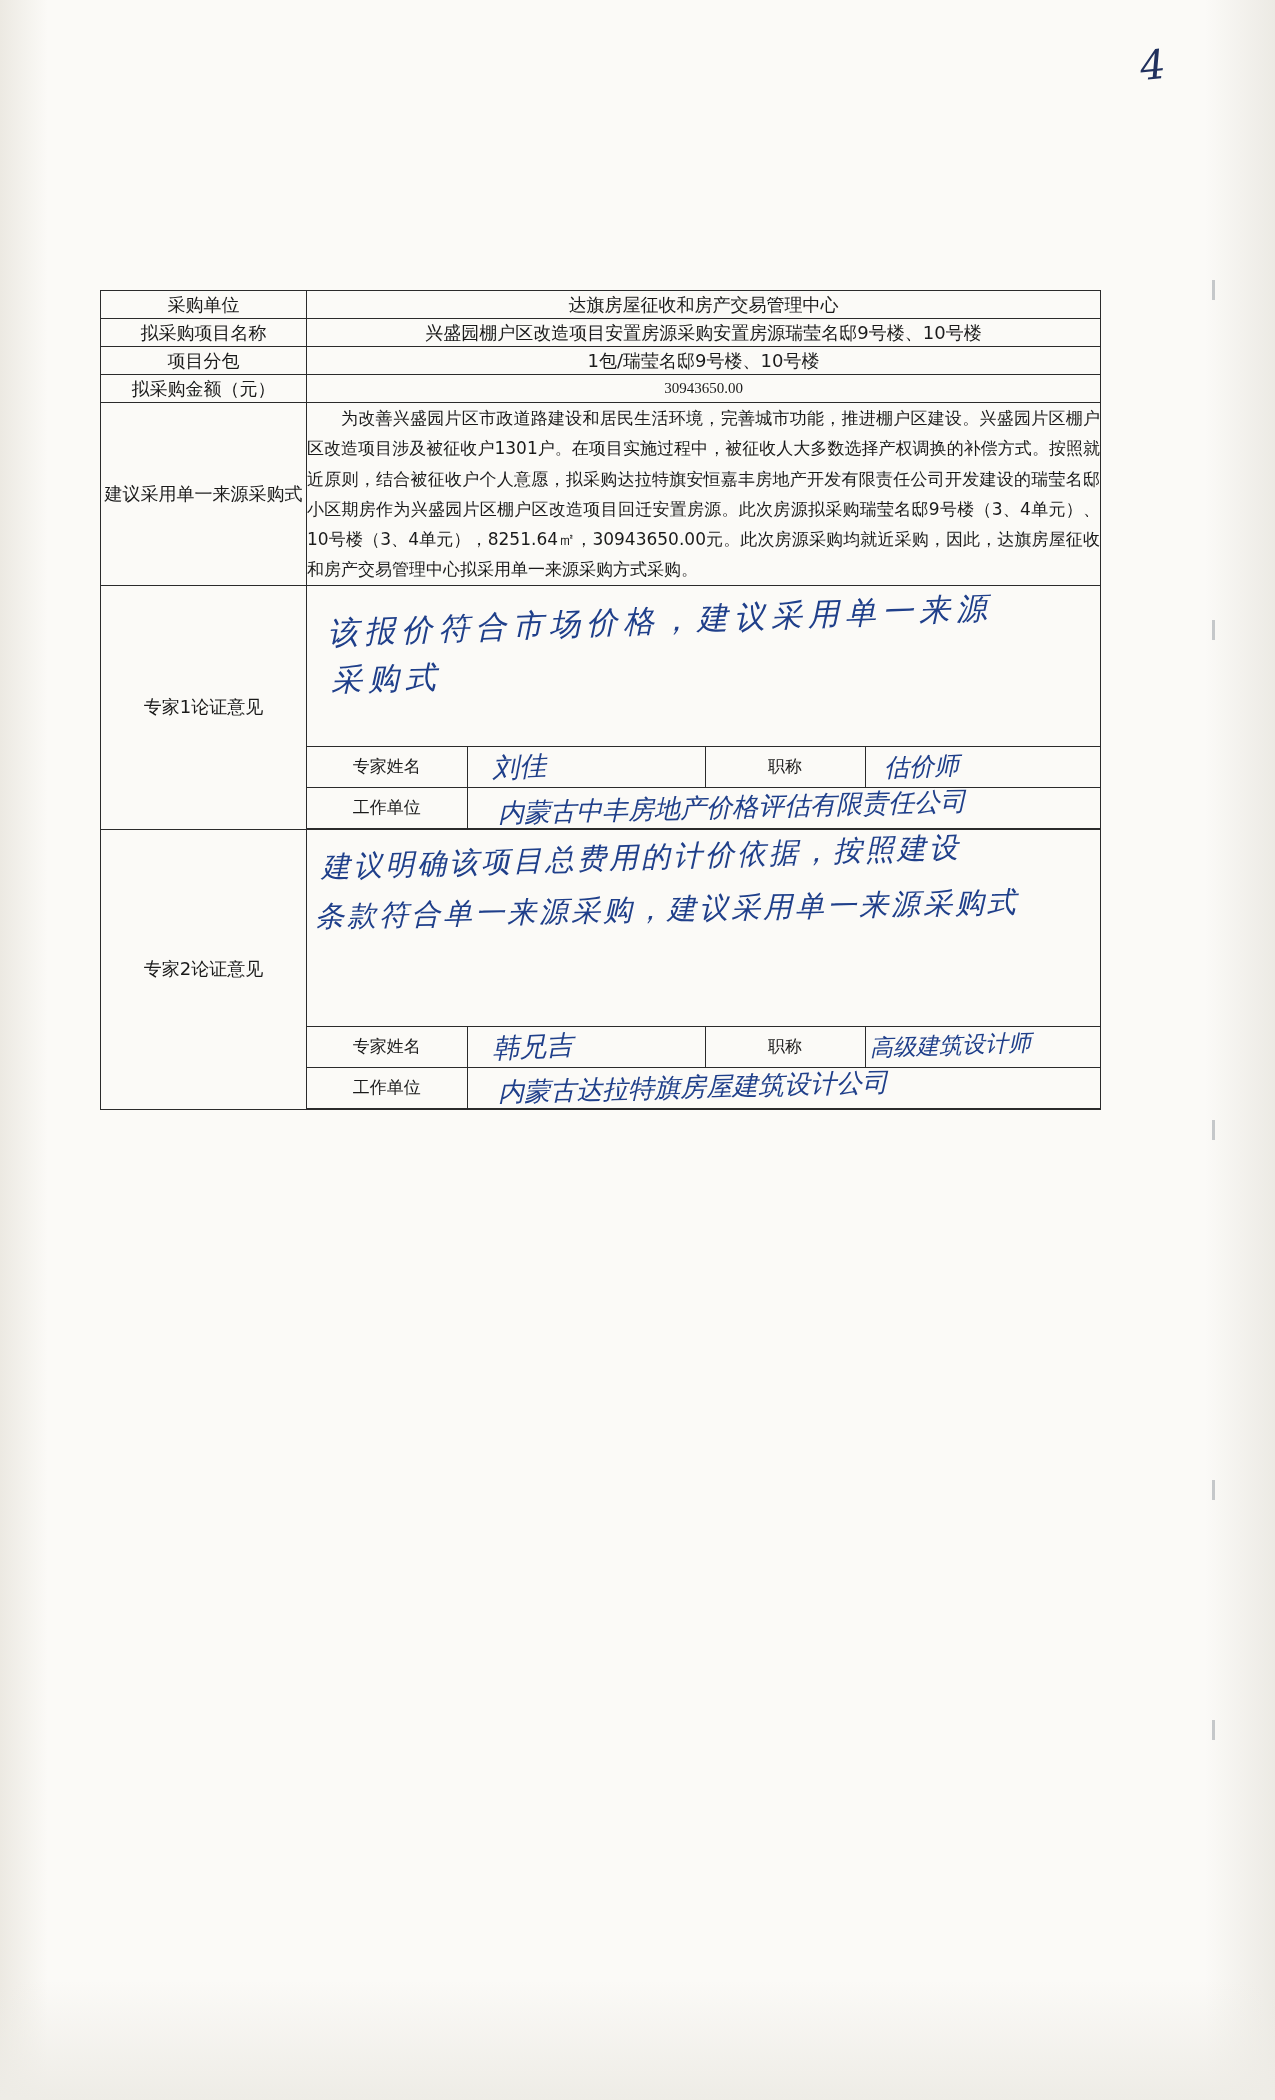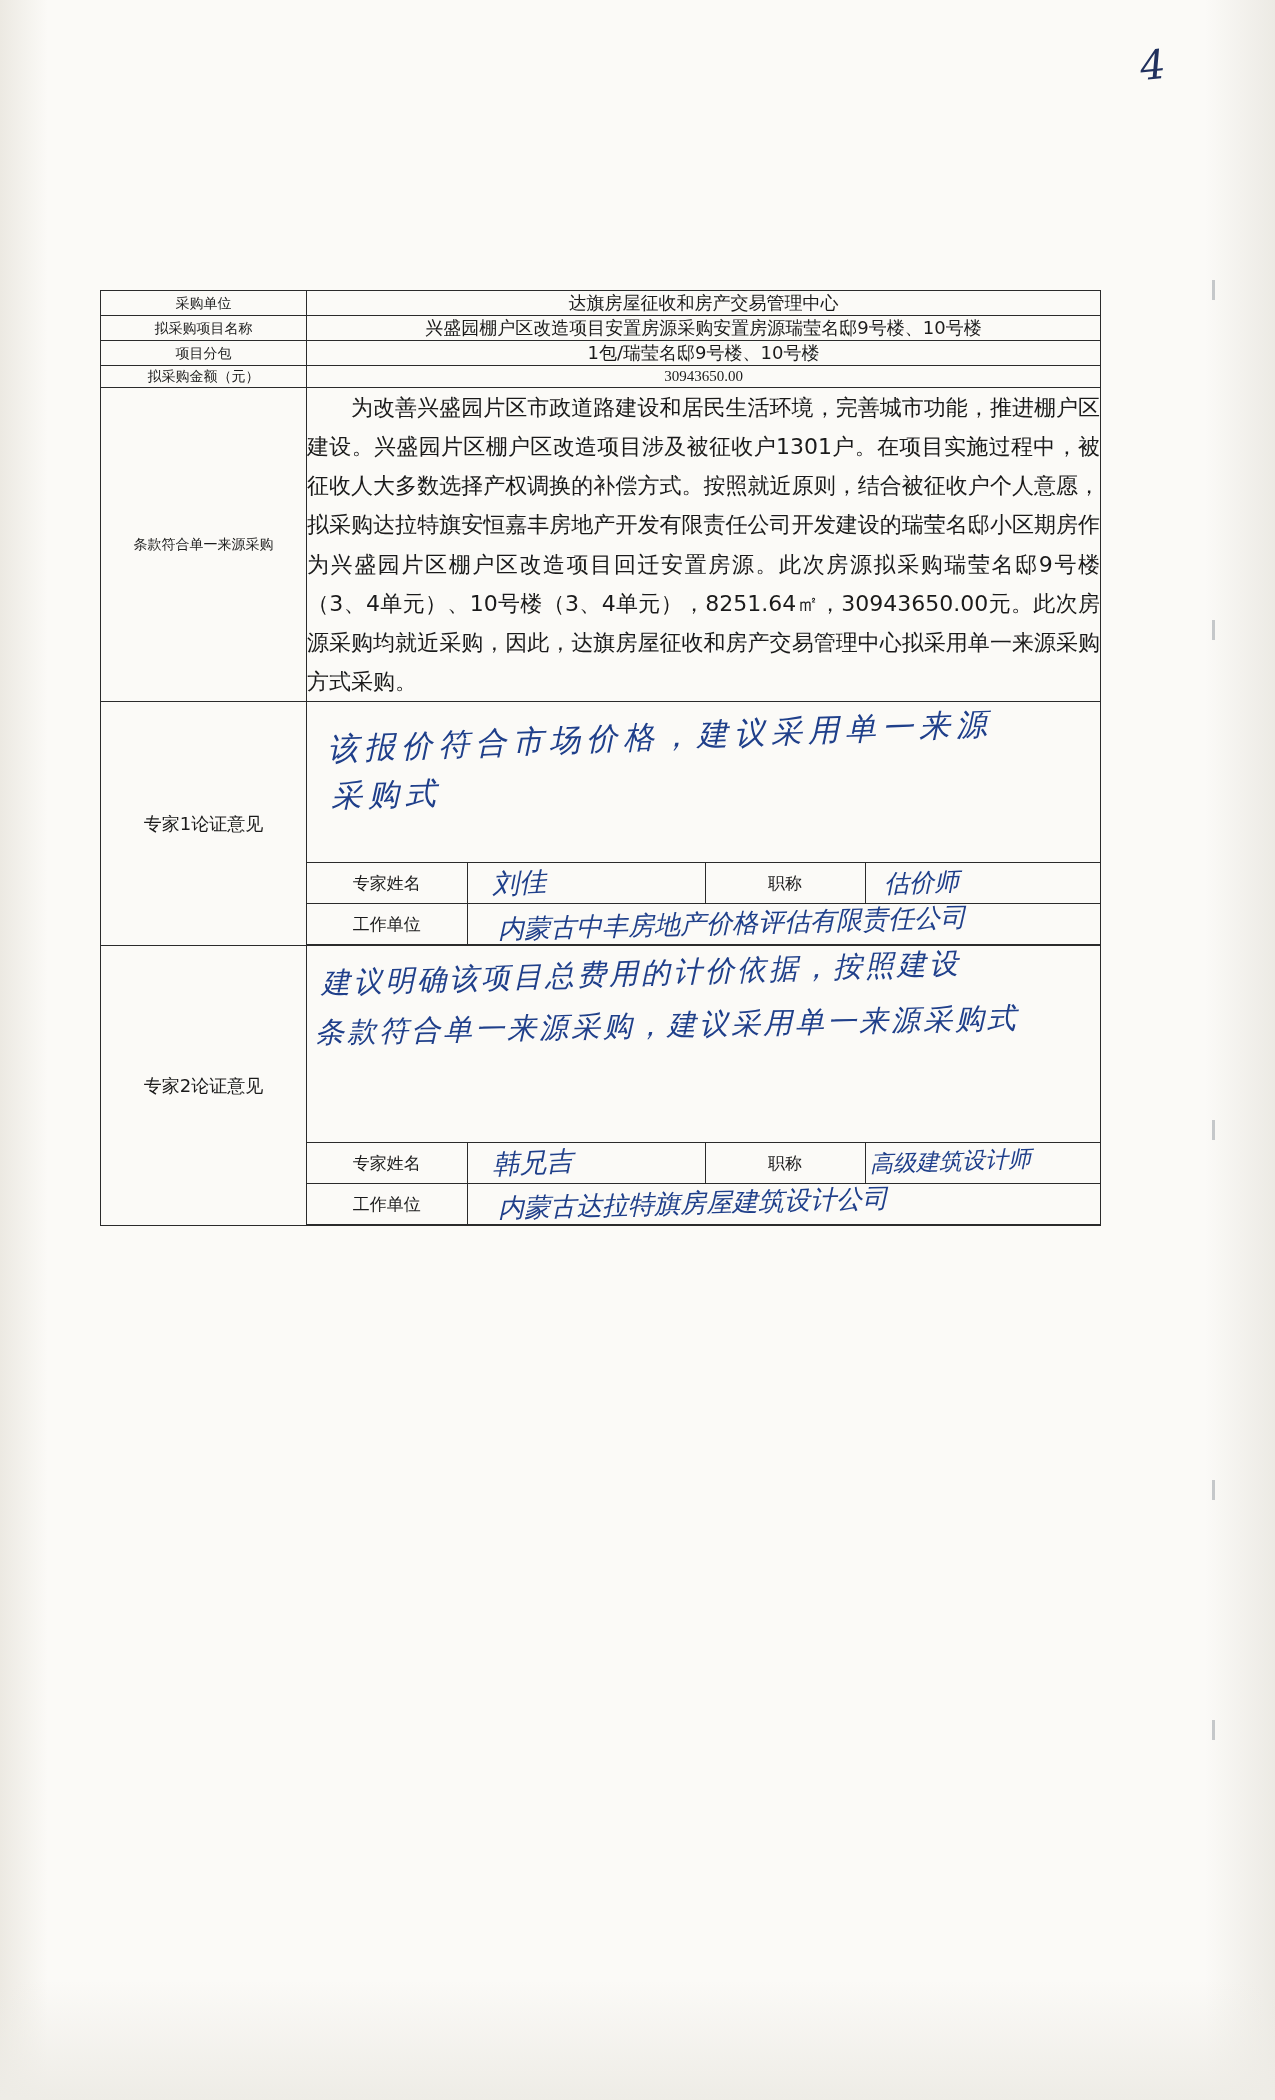--- a/index.html
+++ b/index.html
@@ -82,39 +82,39 @@
     border-collapse: collapse;
     table-layout: fixed;
   }
   table.main td {
     border: 1.6px solid #2b2b2b;
     padding: 0;
     vertical-align: middle;
   }
   .lbl {
     text-align: center;
-    font-size: 14px;
+    font-size: 18px;
     font-family: "DejaVu Sans", "Liberation Sans", sans-serif;
     padding: 11px 6px;
     width: 206px;
     line-height: 1.5;
   }
   .val {
     text-align: center;
     font-size: 18px;
     font-family: "DejaVu Sans", "Liberation Sans", sans-serif;
     padding: 11px 10px;
   }
   .val.money {
     font-family: "Liberation Serif", serif;
     font-size: 15px;
   }
   .reason {
     text-align: left;
-    font-size: 22px;
+    font-size: 17px;
     font-family: "DejaVu Sans", "Liberation Sans", sans-serif;
     line-height: 1.78;
     padding: 14px 16px 16px 16px;
     text-indent: 0;
   }
   .reason p { margin: 0; text-align: justify; }
   .reason p.first { text-indent: 2em; }
 
   
   .expert-label {
@@ -241,21 +241,21 @@
       </tr>
       <tr>
         <td class="lbl">项目分包</td>
         <td class="val">1包/瑞莹名邸9号楼、10号楼</td>
       </tr>
       <tr>
         <td class="lbl">拟采购金额（元）</td>
         <td class="val money">30943650.00</td>
       </tr>
       <tr>
-        <td class="lbl">条款符合单一来源采购</td>
+        <td class="lbl">建议采用单一来源采购式</td>
         <td class="reason">
           <p class="first">为改善兴盛园片区市政道路建设和居民生活环境，完善城市功能，推进棚户区建设。兴盛园片区棚户区改造项目涉及被征收户1301户。在项目实施过程中，被征收人大多数选择产权调换的补偿方式。按照就近原则，结合被征收户个人意愿，拟采购达拉特旗安恒嘉丰房地产开发有限责任公司开发建设的瑞莹名邸小区期房作为兴盛园片区棚户区改造项目回迁安置房源。此次房源拟采购瑞莹名邸9号楼（3、4单元）、10号楼（3、4单元），8251.64㎡，30943650.00元。此次房源采购均就近采购，因此，达旗房屋征收和房产交易管理中心拟采用单一来源采购方式采购。</p>
         </td>
       </tr>
 
       <tr>
         <td class="expert-label">专家1论证意见</td>
         <td style="padding:0;">
           <div class="op-area" style="height:160px;">
             <div class="op1-line1 hw hw-blue">该报价符合市场价格，建议采用单一来源</div>

